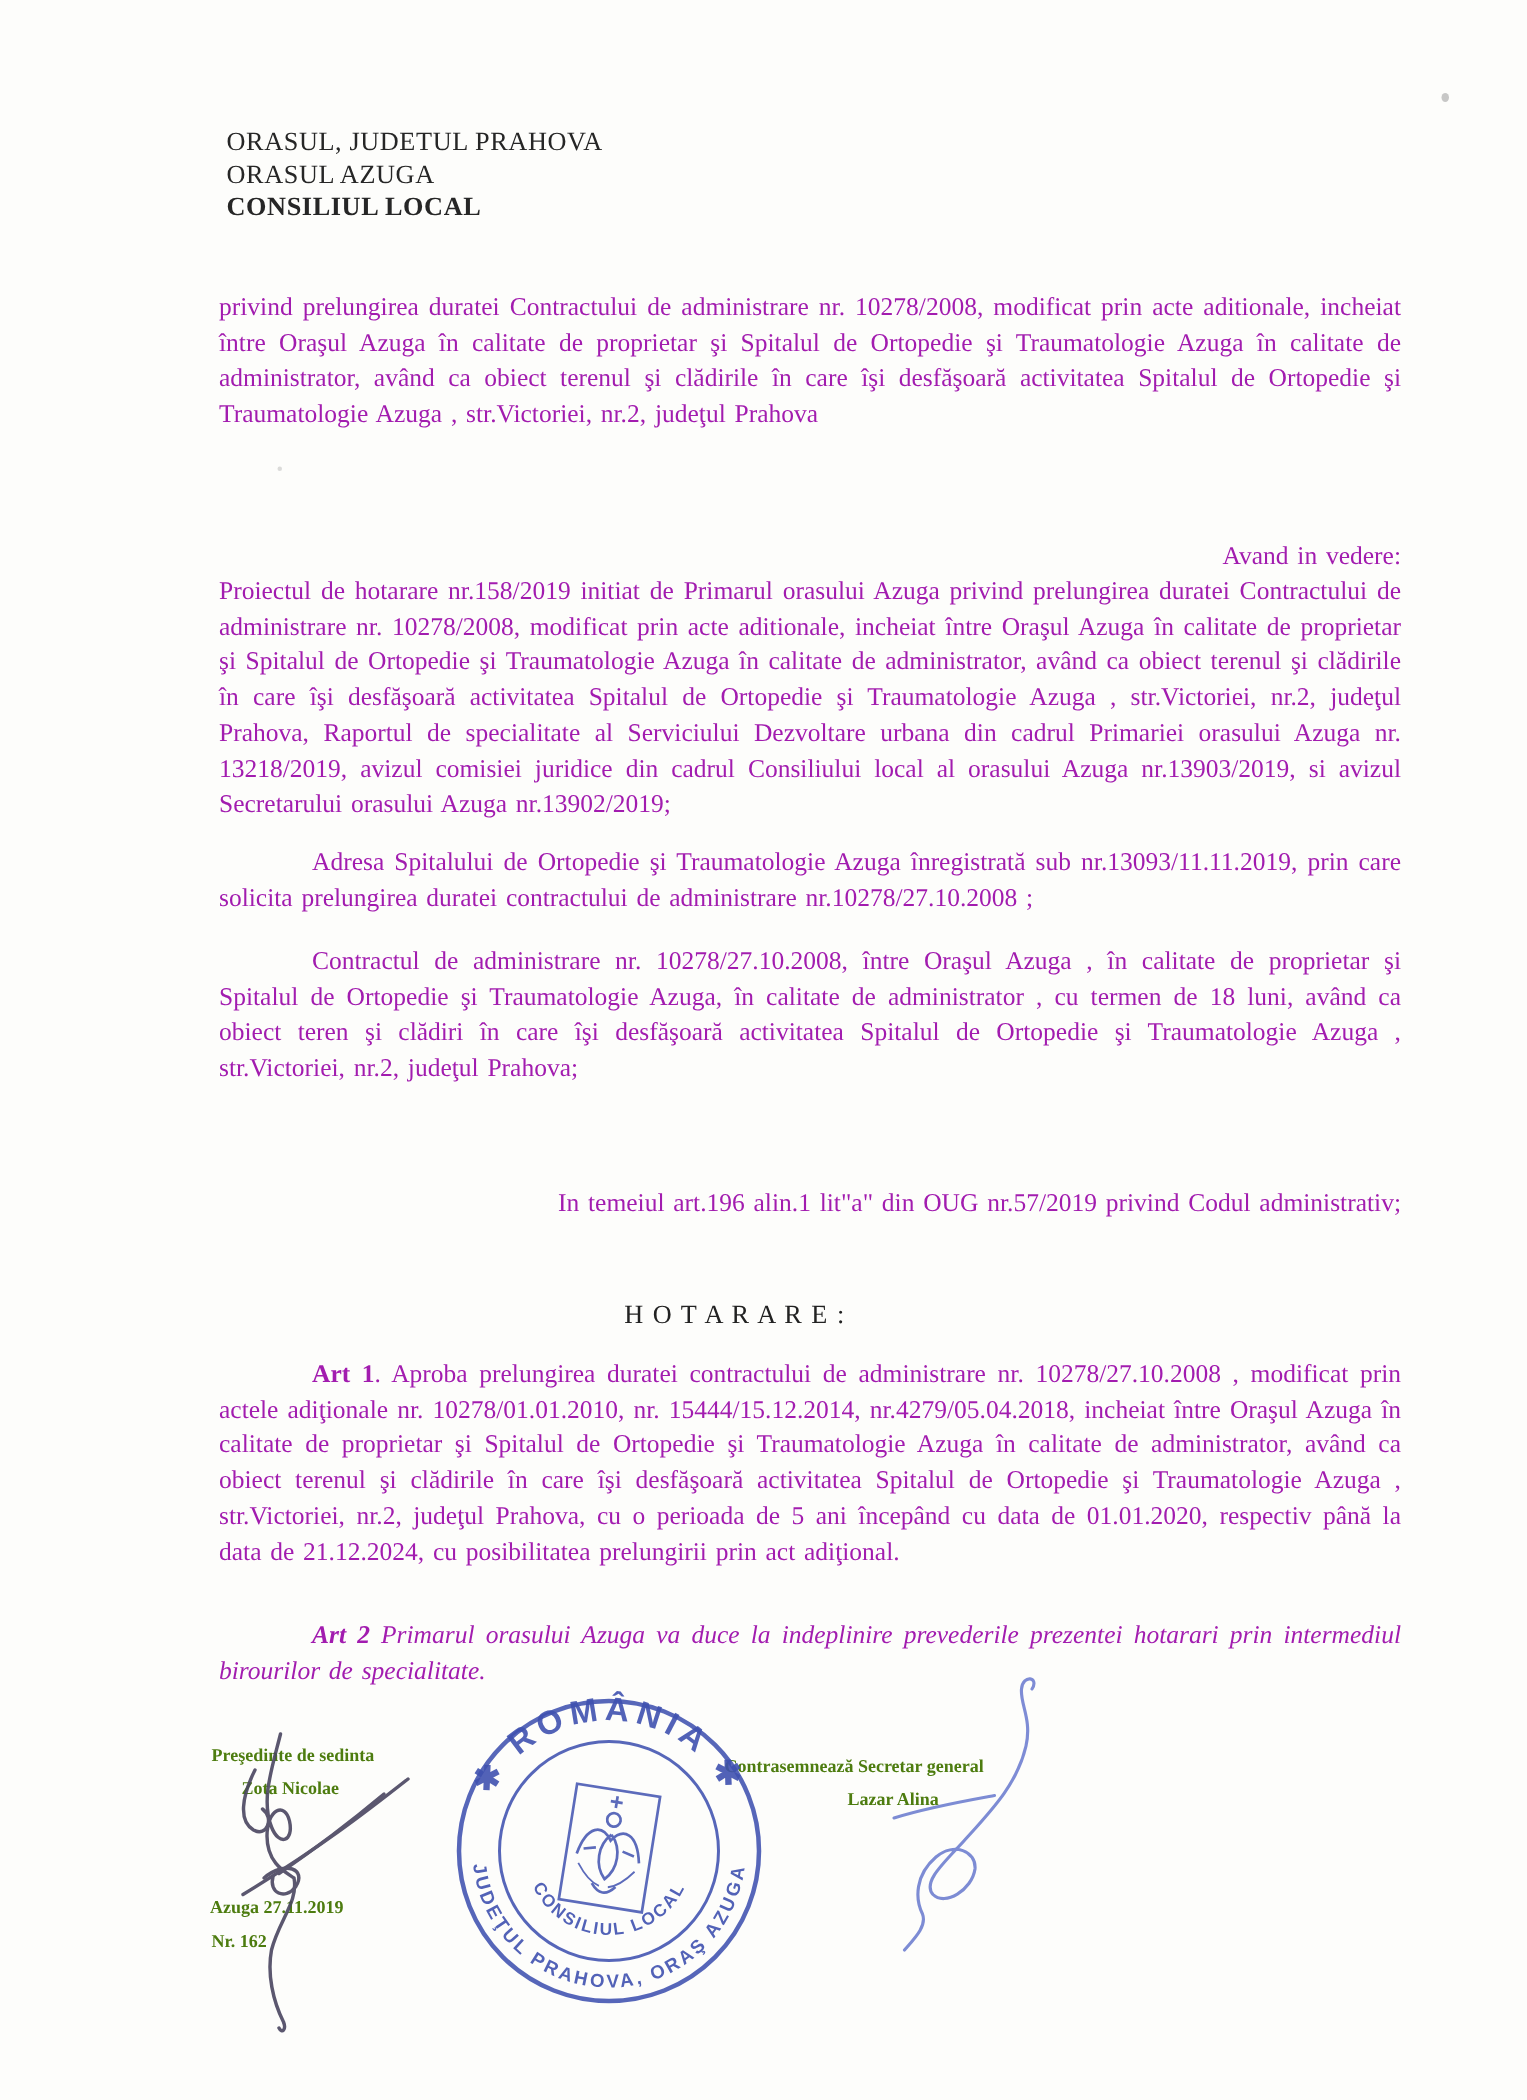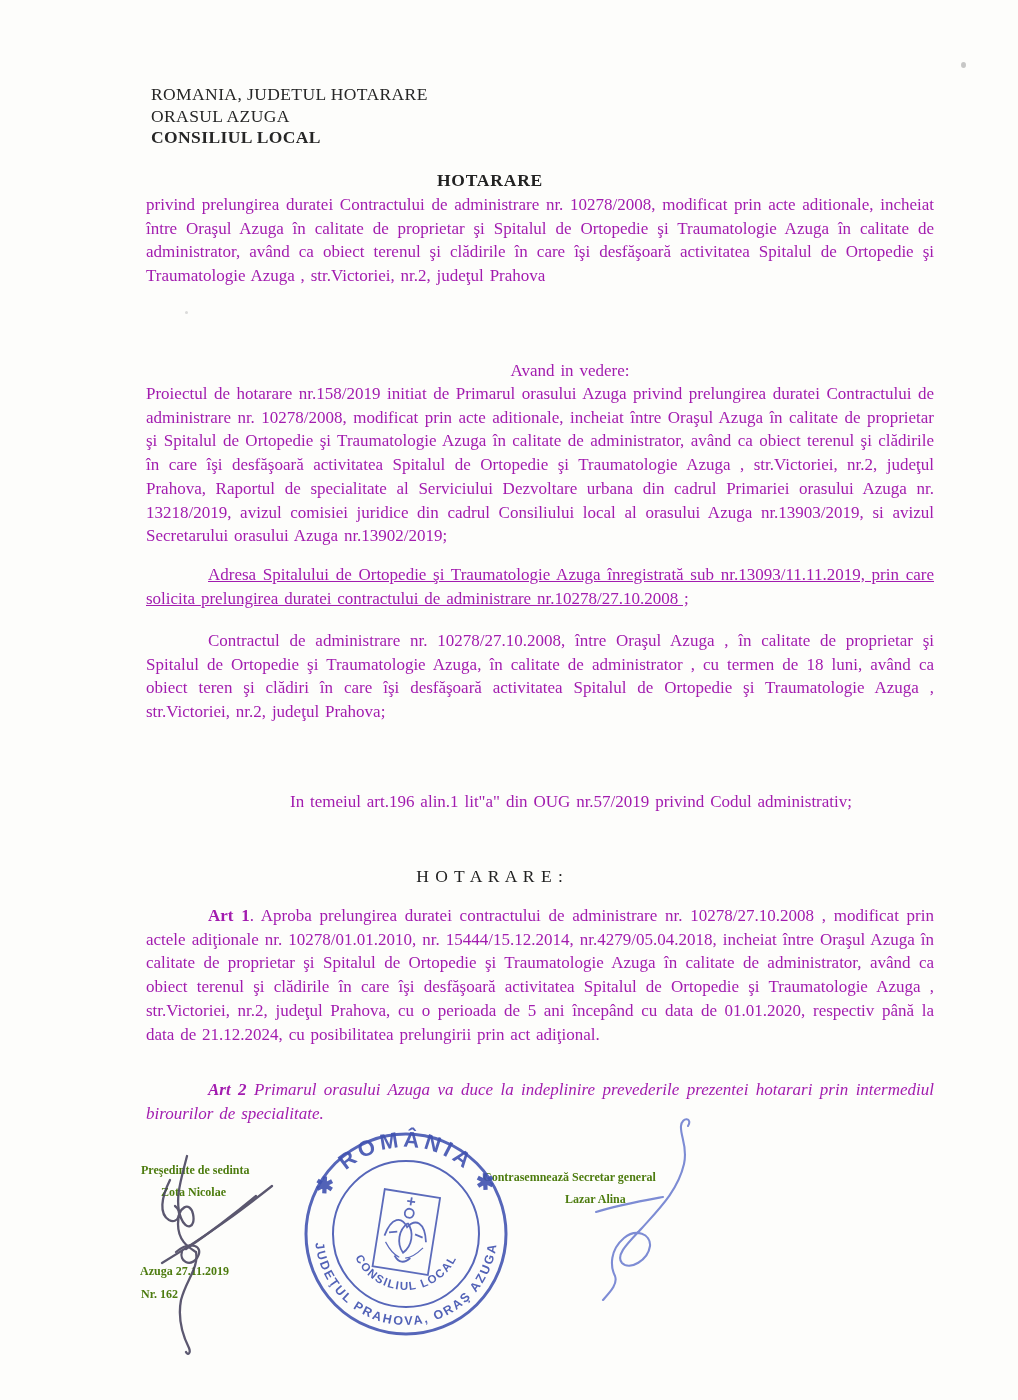--- a/index.html
+++ b/index.html
@@ -13,50 +13,49 @@
   }
   .abs{position:absolute;margin:0;}
   .para{
     position:absolute;left:146px;width:788px;
     text-align:justify;
     font-size:17px;line-height:23.7px;
     word-spacing:1.6px;
     margin:0;color:#a21caf;
   }
   .indent{text-indent:62px;}
-  .nojust{text-align:center;}
+  .nojust{text-align:right;}
   .bold{font-weight:bold;}
   .header-block{left:151px;top:84px;font-size:17.5px;line-height:21.5px;letter-spacing:0.4px;}
   .doc-title{left:140px;top:170px;width:700px;text-align:center;font-weight:bold;font-size:17.5px;letter-spacing:0.8px;color:#222;}
   .decision-heading{left:140px;top:866px;width:700px;text-align:center;font-weight:normal;font-size:17.5px;letter-spacing:1px;color:#222;}
   .sig{font-weight:bold;font-size:12px;color:#4d7c0f;white-space:nowrap;}
   .speck{position:absolute;border-radius:50%;background:#9a9a9a;opacity:.55;}
   svg{display:block;}
   .stamp-svg{position:absolute;left:299px;top:1127px;pointer-events:none;}
   .sig-svg{position:absolute;left:0;top:1110px;pointer-events:none;}
 </style>
 </head>
 <body>
 
 <div class="page">
 
   <div class="abs header-block">
-    <div>ROMANIA, JUDETUL HOTARARE</div>
+    <div>ORASUL, JUDETUL PRAHOVA</div>
     <div>ORASUL  AZUGA</div>
     <div class="bold">CONSILIUL LOCAL</div>
   </div>
 
-  <div class="abs doc-title">HOTARARE</div>
 
   <p class="para" style="top:193px;">privind prelungirea duratei Contractului de administrare nr. 10278/2008, modificat prin acte aditionale, incheiat  între Oraşul Azuga în calitate de proprietar şi Spitalul de Ortopedie şi Traumatologie Azuga în calitate de administrator, având ca obiect  terenul şi clădirile  în care îşi desfăşoară activitatea Spitalul de Ortopedie şi Traumatologie Azuga , str.Victoriei, nr.2, judeţul Prahova</p>
 
   <p class="para nojust" style="top:359px;text-indent:60px;">Avand in vedere:</p>
 
   <p class="para" style="top:382px;">Proiectul de hotarare nr.158/2019 initiat de Primarul orasului Azuga privind prelungirea duratei Contractului de administrare nr. 10278/2008, modificat prin acte aditionale, incheiat  între Oraşul Azuga în calitate de proprietar şi Spitalul de Ortopedie şi Traumatologie Azuga în calitate de administrator, având ca obiect  terenul şi clădirile  în care îşi desfăşoară activitatea Spitalul de Ortopedie şi Traumatologie Azuga , str.Victoriei, nr.2, judeţul Prahova,  Raportul de specialitate al Serviciului Dezvoltare urbana din cadrul Primariei orasului Azuga nr. 13218/2019, avizul comisiei juridice din cadrul Consiliului local al orasului Azuga nr.13903/2019, si avizul Secretarului orasului Azuga nr.13902/2019;</p>
-  <p class="para indent" style="top:563px;text-decoration:underline;">Adresa Spitalului de Ortopedie şi Traumatologie Azuga înregistrată sub nr.13093/11.11.2019, prin care solicita prelungirea duratei contractului de administrare nr.10278/27.10.2008 ;</p>
+  <p class="para indent" style="top:563px;">Adresa Spitalului de Ortopedie şi Traumatologie Azuga înregistrată sub nr.13093/11.11.2019, prin care solicita prelungirea duratei contractului de administrare nr.10278/27.10.2008 ;</p>
   <p class="para indent" style="top:629px;">Contractul de administrare nr. 10278/27.10.2008, între Oraşul Azuga , în calitate de proprietar şi Spitalul de Ortopedie şi Traumatologie Azuga, în calitate de administrator , cu termen de  18 luni,  având ca obiect  teren şi clădiri  în care îşi desfăşoară activitatea Spitalul de Ortopedie şi Traumatologie Azuga , str.Victoriei, nr.2, judeţul Prahova;</p>
   <p class="para indent nojust" style="top:790px;">In temeiul art.196 alin.1 lit"a" din OUG nr.57/2019 privind Codul administrativ;</p>
 
 
   <div class="abs decision-heading">H O T A R A R E :</div>
 
   <p class="para indent" style="top:904px;"><b>Art 1</b><span>. Aproba prelungirea duratei contractului de administrare nr. 10278/27.10.2008 , modificat prin actele adiţionale nr. 10278/01.01.2010, nr. 15444/15.12.2014, nr.4279/05.04.2018, incheiat  între Oraşul Azuga în calitate de proprietar şi Spitalul de Ortopedie şi Traumatologie Azuga în calitate de administrator, având ca obiect  terenul şi clădirile  în care îşi desfăşoară activitatea Spitalul de Ortopedie şi Traumatologie Azuga , str.Victoriei, nr.2, judeţul Prahova, cu o perioada de  5 ani începând cu data de 01.01.2020, respectiv până la data de 21.12.2024, cu posibilitatea prelungirii prin act adiţional.</span></p>
 
   <p class="para indent" style="top:1078px;font-style:italic;"><b>Art 2</b><span> Primarul orasului Azuga  va duce la indeplinire prevederile prezentei hotarari prin intermediul birourilor de specialitate.</span></p>
 

